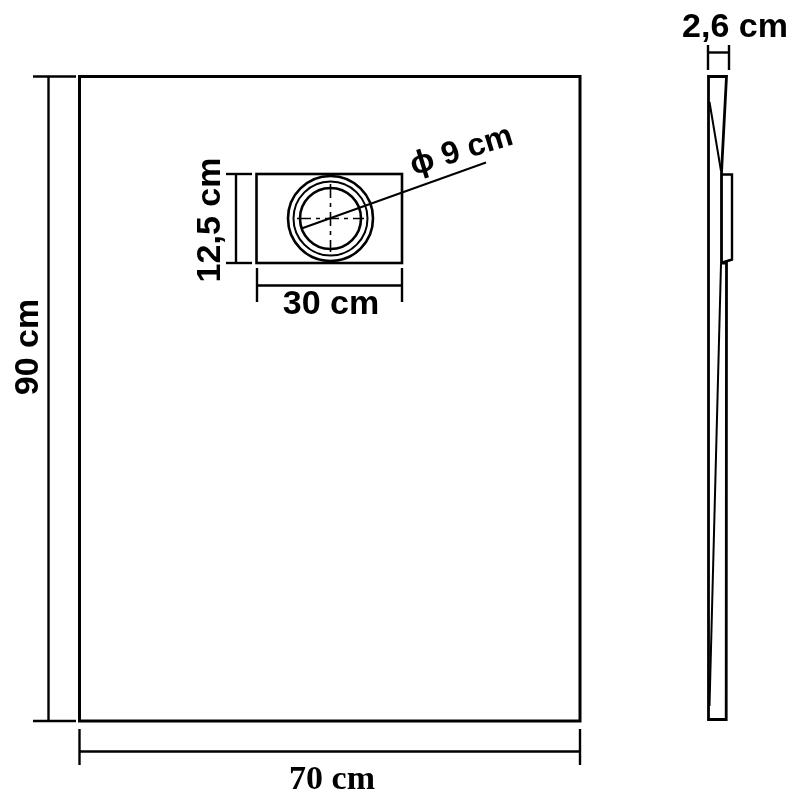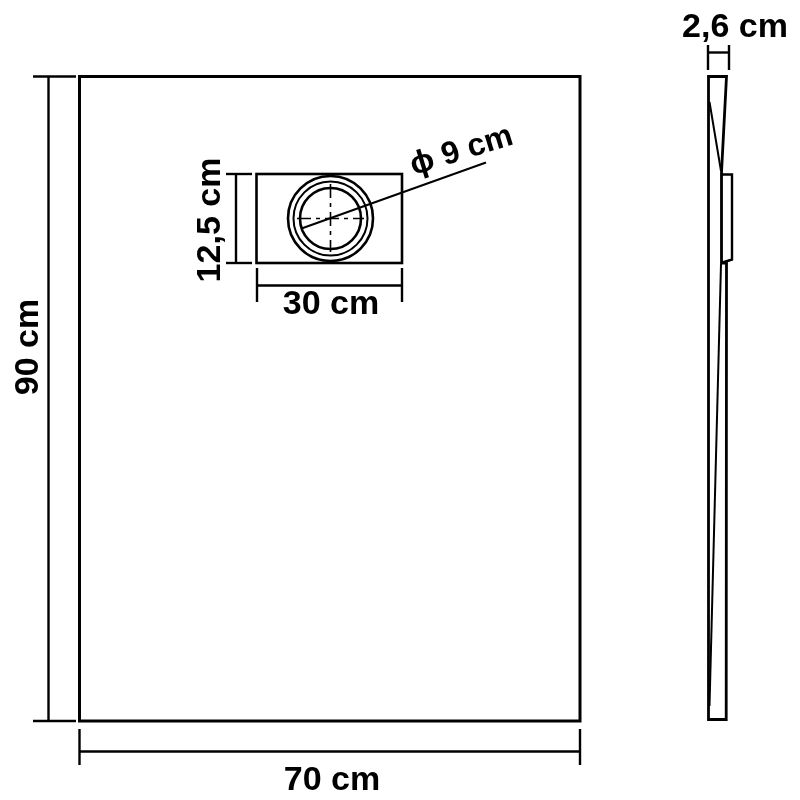--- a/index.html
+++ b/index.html
@@ -105,21 +105,21 @@
       <g>
         <line x1="708" y1="52.5" x2="729" y2="52.5" class="stroke" stroke-width="2.4"></line>
         <line x1="708" y1="45" x2="708" y2="70" class="stroke" stroke-width="2.4"></line>
         <line x1="729" y1="45" x2="729" y2="70" class="stroke" stroke-width="2.4"></line>
       </g>
     </g>
   </svg>
 
   <div class="dim-label rot-ccw" style="left:26px; top:347px;">90 cm</div>
 
-  <div class="dim-label" style="left:332px; top:778px;">70 cm</div>
+  <div class="dim-label" style="left:332px; top:778px;font-family:Liberation Serif, serif;">70 cm</div>
 
   <div class="dim-label rot-ccw" style="left:208px; top:220px;">12,5 cm</div>
 
   <div class="dim-label" style="left:331px; top:302px;">30 cm</div>
 
   <div class="dim-label rot-leader" style="left:461px; top:149px;">ϕ 9 cm</div>
 
   <div class="dim-label" style="left:735px; top:25px;">2,6 cm</div>
 
 </div>

